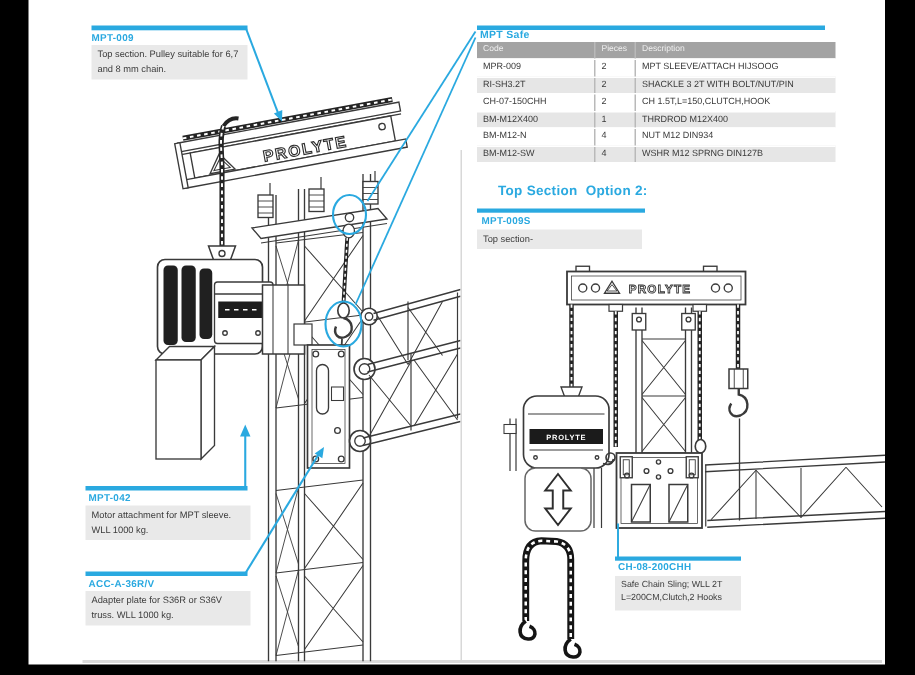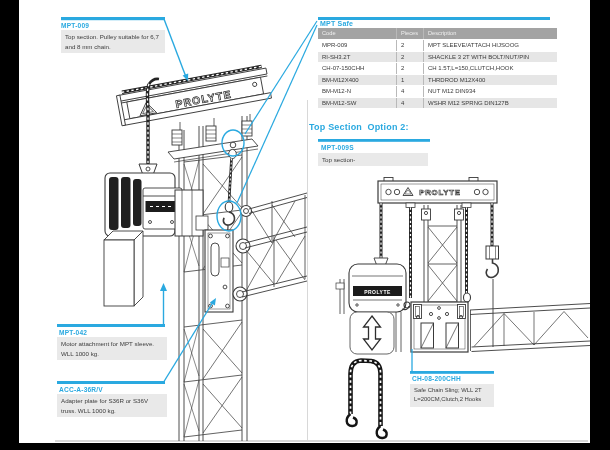--- a/index.html
+++ b/index.html
@@ -7,21 +7,21 @@
     position:relative;width:610px;height:450px;background:#ffffff;overflow:hidden;
     font-family:"Liberation Sans",sans-serif;
   }
   .blackbar{position:absolute;background:#000;z-index:10;}
   .gray-rule{position:absolute;left:55px;top:440px;width:533px;height:1.5px;background:#d9d9d9;z-index:1;}
   .divider{position:absolute;left:307px;top:100px;width:1px;height:341px;background:#d8d8d8;z-index:1;}
   svg.draw{position:absolute;left:0;top:0;z-index:2;}
   .callout-code{position:absolute;color:#2aa9e0;font-size:6.6px;font-weight:bold;letter-spacing:.2px;z-index:4;}
   .callout-box{position:absolute;background:#e9e9e9;color:#3c3c3c;font-size:6.2px;line-height:9.6px;
     padding:2px 4px;z-index:3;white-space:nowrap;}
-  .opt2-heading{position:absolute;left:309px;top:122px;color:#2aa9e0;font-weight:bold;font-size:9px;
+  .opt2-heading{position:absolute;left:332px;top:122px;color:#2aa9e0;font-weight:bold;font-size:9px;
     letter-spacing:.2px;white-space:pre;z-index:4;}
   .ptable{position:absolute;left:318px;top:28px;width:239px;font-size:6px;color:#3a3a3a;z-index:4;}
   .prow{display:flex;height:10.5px;line-height:10.5px;border-top:1px solid #fff;background:#fff;}
   .prow.alt{background:#e6e6e6;}
   .prow.head{background:#a3a3a3;color:#efefef;font-size:5.7px;height:11px;line-height:11px;border-top:none;}
   .c-code{width:74px;padding-left:4px;overflow:hidden;}
   .c-pieces{width:22px;padding-left:4px;border-left:1px solid #b9b9b9;}
   .c-desc{flex:1;padding-left:4px;border-left:1px solid #b9b9b9;overflow:hidden;}
   .tstrip{position:absolute;left:320px;top:102.5px;width:236px;height:4px;background:#e9e9e9;z-index:3;}
 </style>

